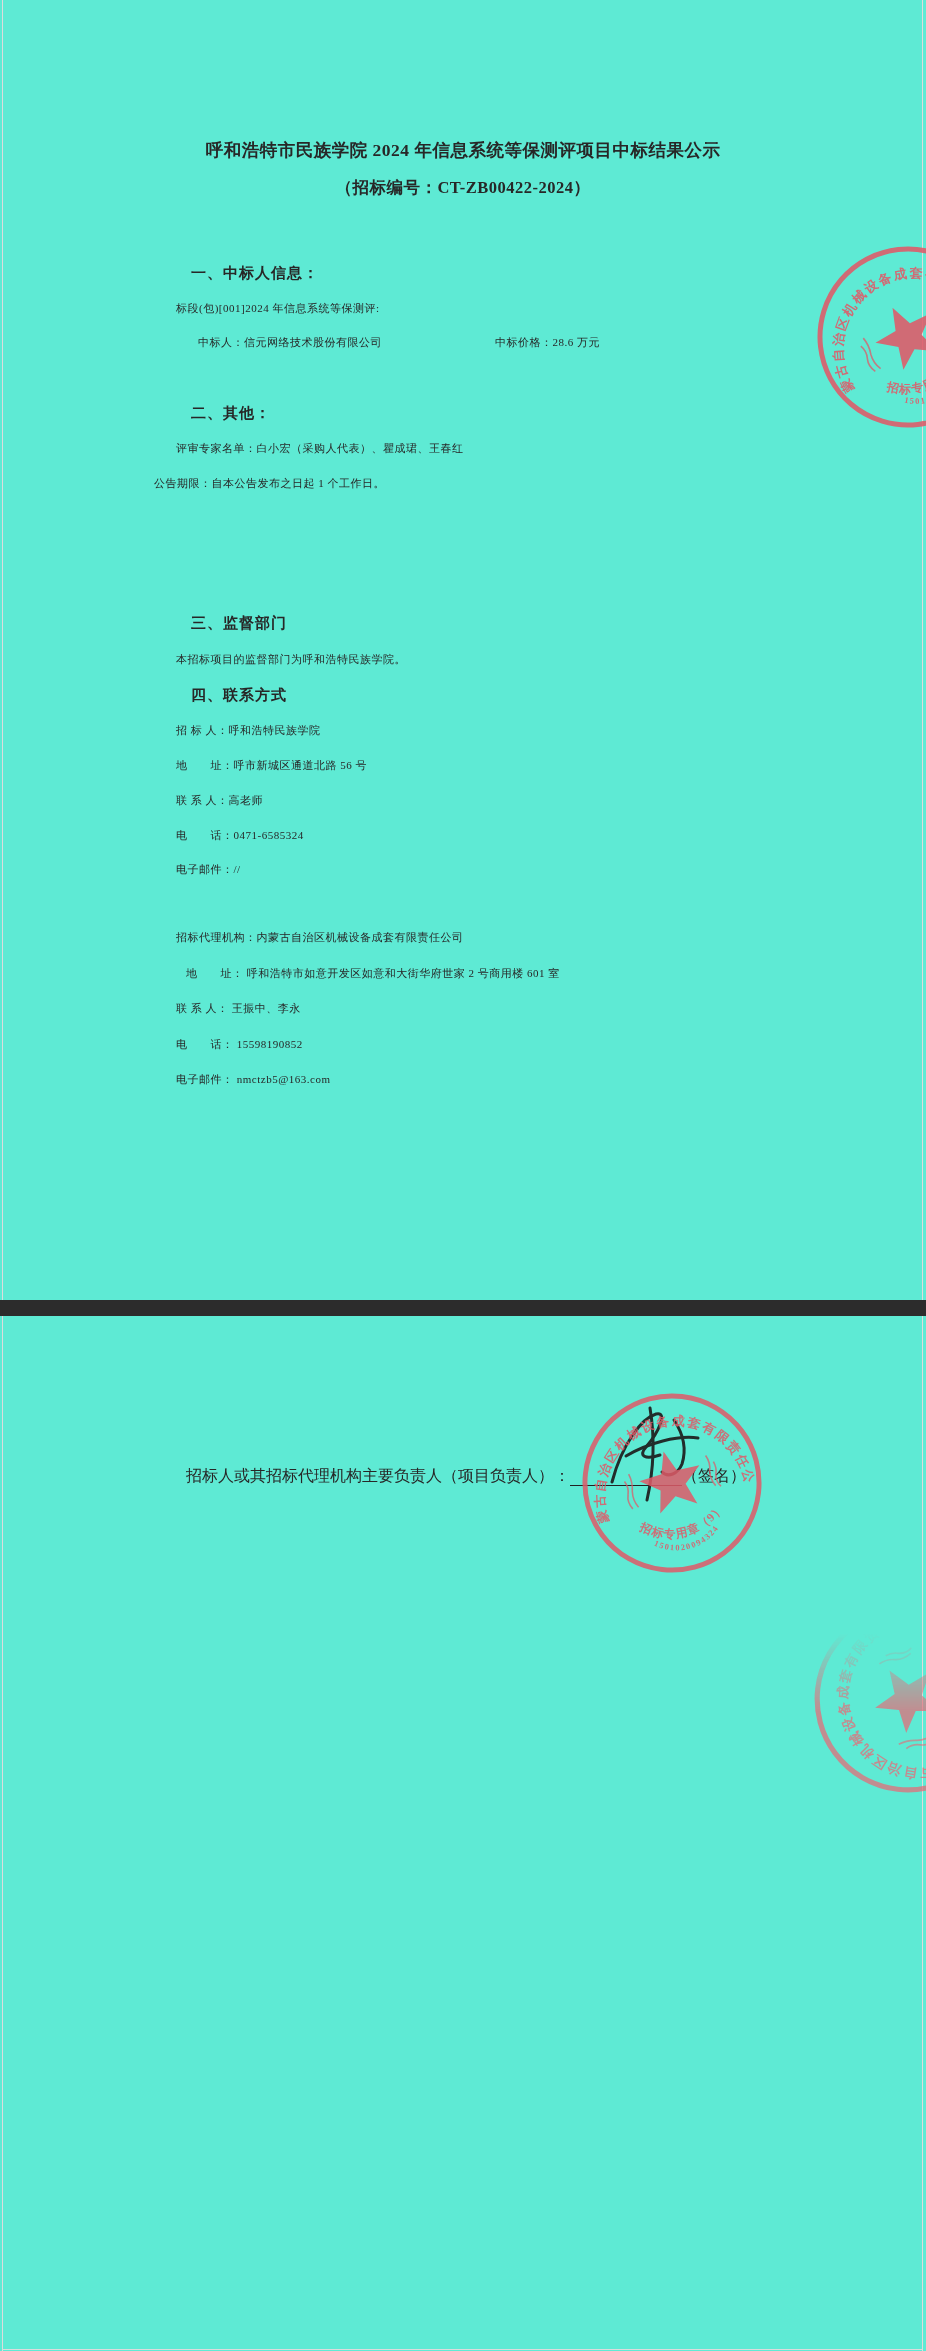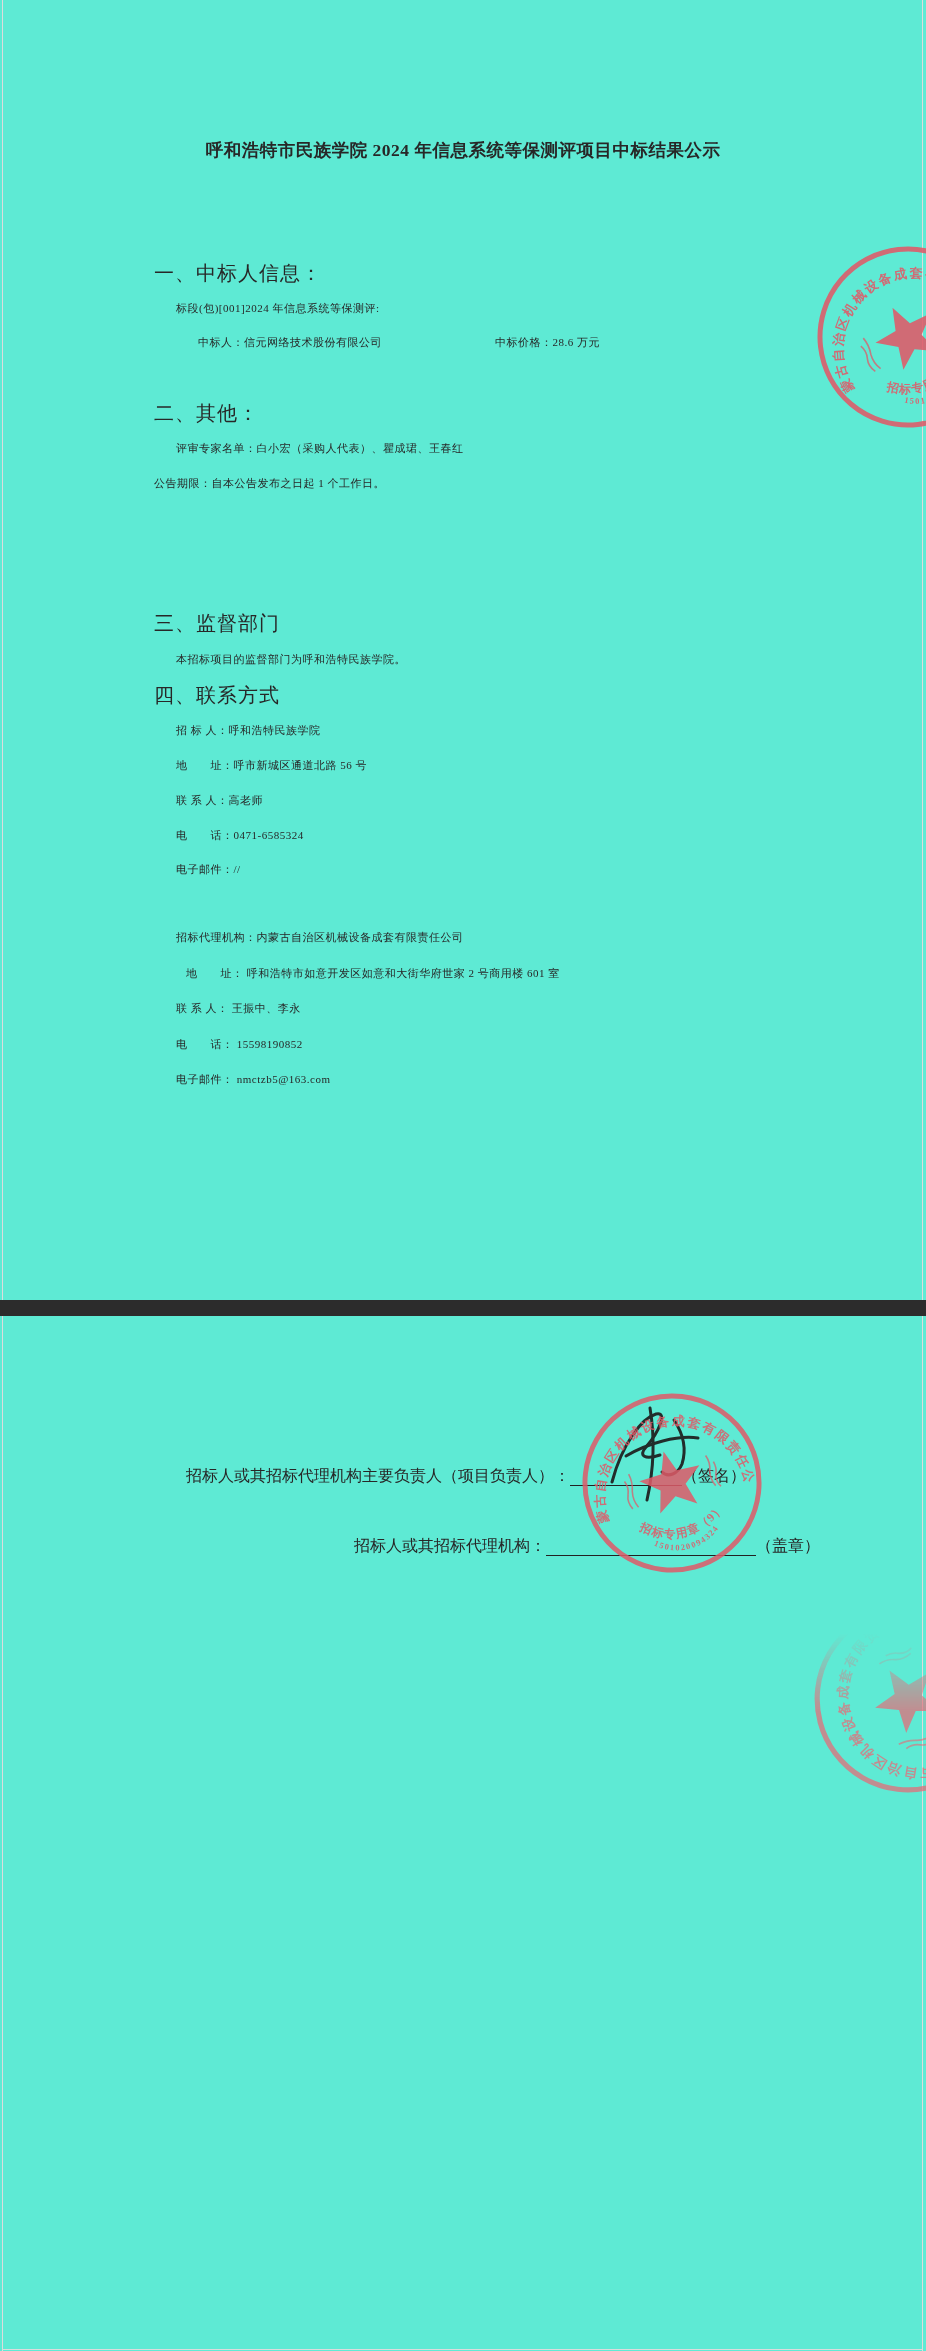--- a/index.html
+++ b/index.html
@@ -4,40 +4,41 @@
 <style>
   html,body{margin:0;padding:0;background:#ffffff;}
   .page{position:relative;width:926px;height:2351px;background:#5eead4;overflow:hidden;
         font-family:"Liberation Serif","DejaVu Serif",serif;color:#272727;}
   .edge{position:absolute;background:#dcdcdc;}
   .t{position:absolute;white-space:pre;font-size:11px;line-height:22px;letter-spacing:0.5px;}
   .bold{font-weight:bold;}
   .center{left:0;width:926px;text-align:center;}
   .title{font-size:17.5px;}
   .sub{font-size:16.5px;}
-  .heading{font-size:20px;font-weight:normal;letter-spacing:1px;}
+  .heading{font-size:15px;font-weight:bold;letter-spacing:1px;margin-left:37px;}
   .divider{position:absolute;left:0;top:1300px;width:926px;height:16px;background:#2c2c2c;}
   .sigline{display:inline-block;border-bottom:1.6px solid #222;height:18px;vertical-align:bottom;}
   .flexline{position:absolute;display:flex;align-items:center;font-size:16px;white-space:pre;}
   .seal{position:absolute;pointer-events:none;}
   .seal svg{overflow:visible;}
   .seal-fade{-webkit-mask-image:linear-gradient(105deg,#000 45%,transparent 78%);
              mask-image:linear-gradient(105deg,#000 45%,transparent 78%);}
   .sig{position:absolute;}
 </style>
 </head>
 <body>
 
 <div class="page">
 
   <div class="edge" style="left:2px;top:0;width:1px;height:2351px;"></div>
   <div class="edge" style="left:922px;top:0;width:1px;height:2351px;"></div>
   <div class="edge" style="left:2px;top:2349px;width:921px;height:1px;"></div>
 
   <div class="t bold center title" style="top:139px;">呼和浩特市民族学院 2024 年信息系统等保测评项目中标结果公示</div>
+  <div class="t bold center sub" style="top:177px;">（招标编号：CT-ZB00422-2024）</div>
 
   <div class="t heading" style="left:154px;top:262px;">一、中标人信息：</div>
   <div class="t" style="left:176px;top:297px;">标段(包)[001]2024 年信息系统等保测评:</div>
   <div class="t" style="left:198px;top:331px;">中标人：信元网络技术股份有限公司</div>
   <div class="t" style="left:495px;top:331px;">中标价格：28.6 万元</div>
 
   <div class="t heading" style="left:154px;top:402px;">二、其他：</div>
   <div class="t" style="left:176px;top:437px;">评审专家名单：白小宏（采购人代表）、瞿成珺、王春红</div>
   <div class="t" style="left:154px;top:472px;">公告期限：自本公告发布之日起 1 个工作日。</div>
 
@@ -84,23 +85,20 @@
       </g>
     </svg>
   </div>
 
   <div class="divider"></div>
 
   <div class="flexline" style="left:186px;top:1466px;">
     <span>招标人或其招标代理机构主要负责人（项目负责人）：</span><span class="sigline" style="width:112px;"></span><span>（签名）</span>
   </div>
 
-  <div class="flexline" style="left:354px;top:1536px;">
-    <span>招标人或其招标代理机构：</span><span class="sigline" style="width:210px;"></span><span>（盖章）</span>
-  </div>
 
   <div class="sig" style="left:598px;top:1402px;width:115px;height:110px;" aria-label="王振中">
     <svg width="115" height="110" viewBox="0 0 115 110">
       <g stroke="#1d1d1d" stroke-width="3" fill="none" stroke-linecap="round" opacity="0.92">
         <path d="M14,80 C24,42 44,16 58,12 C70,9 61,30 48,45 C40,54 47,58 62,53"></path>
         <path d="M52,6 C56,30 57,62 49,98"></path>
         <path d="M28,54 C50,41 80,33 100,36"></path>
         <path d="M76,18 C84,30 89,46 84,62 C80,72 70,76 64,70"></path>
       </g>
     </svg>

